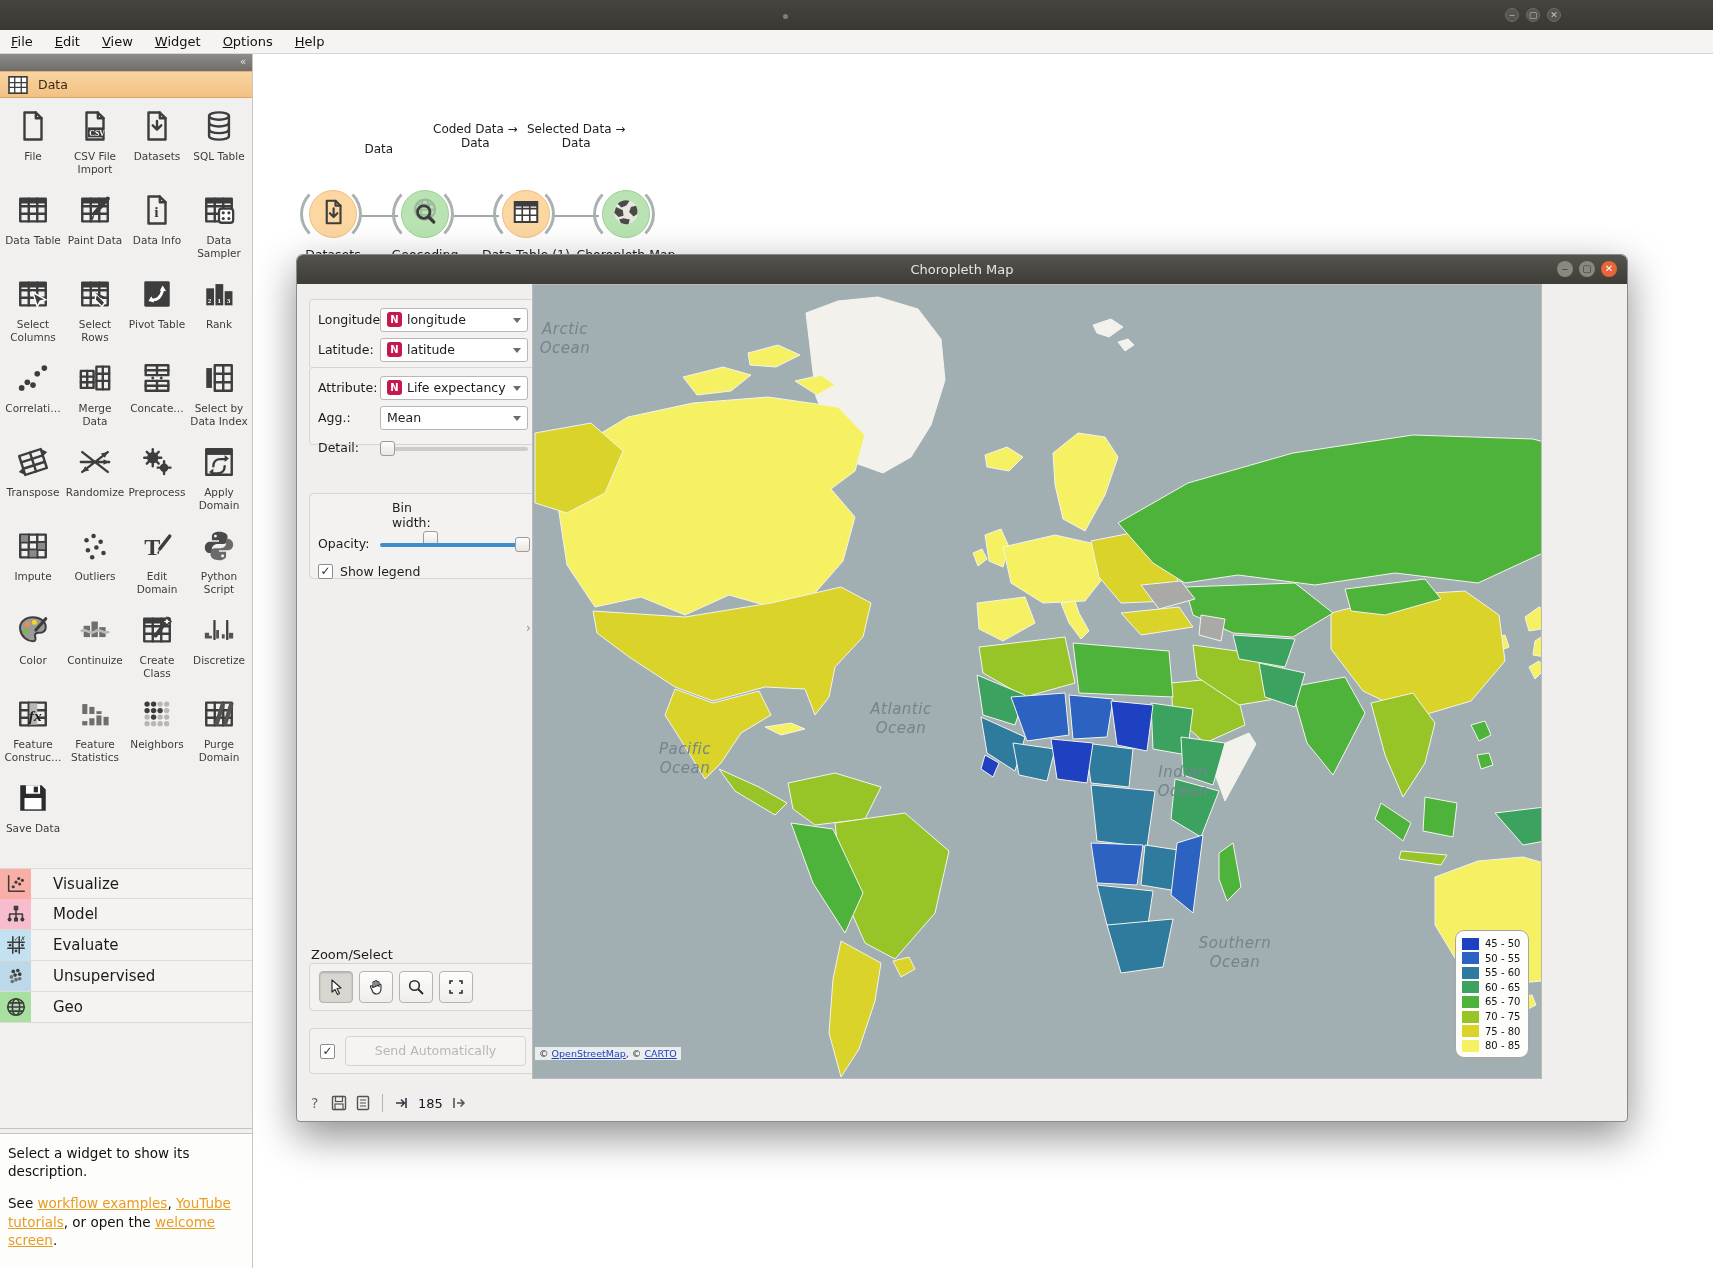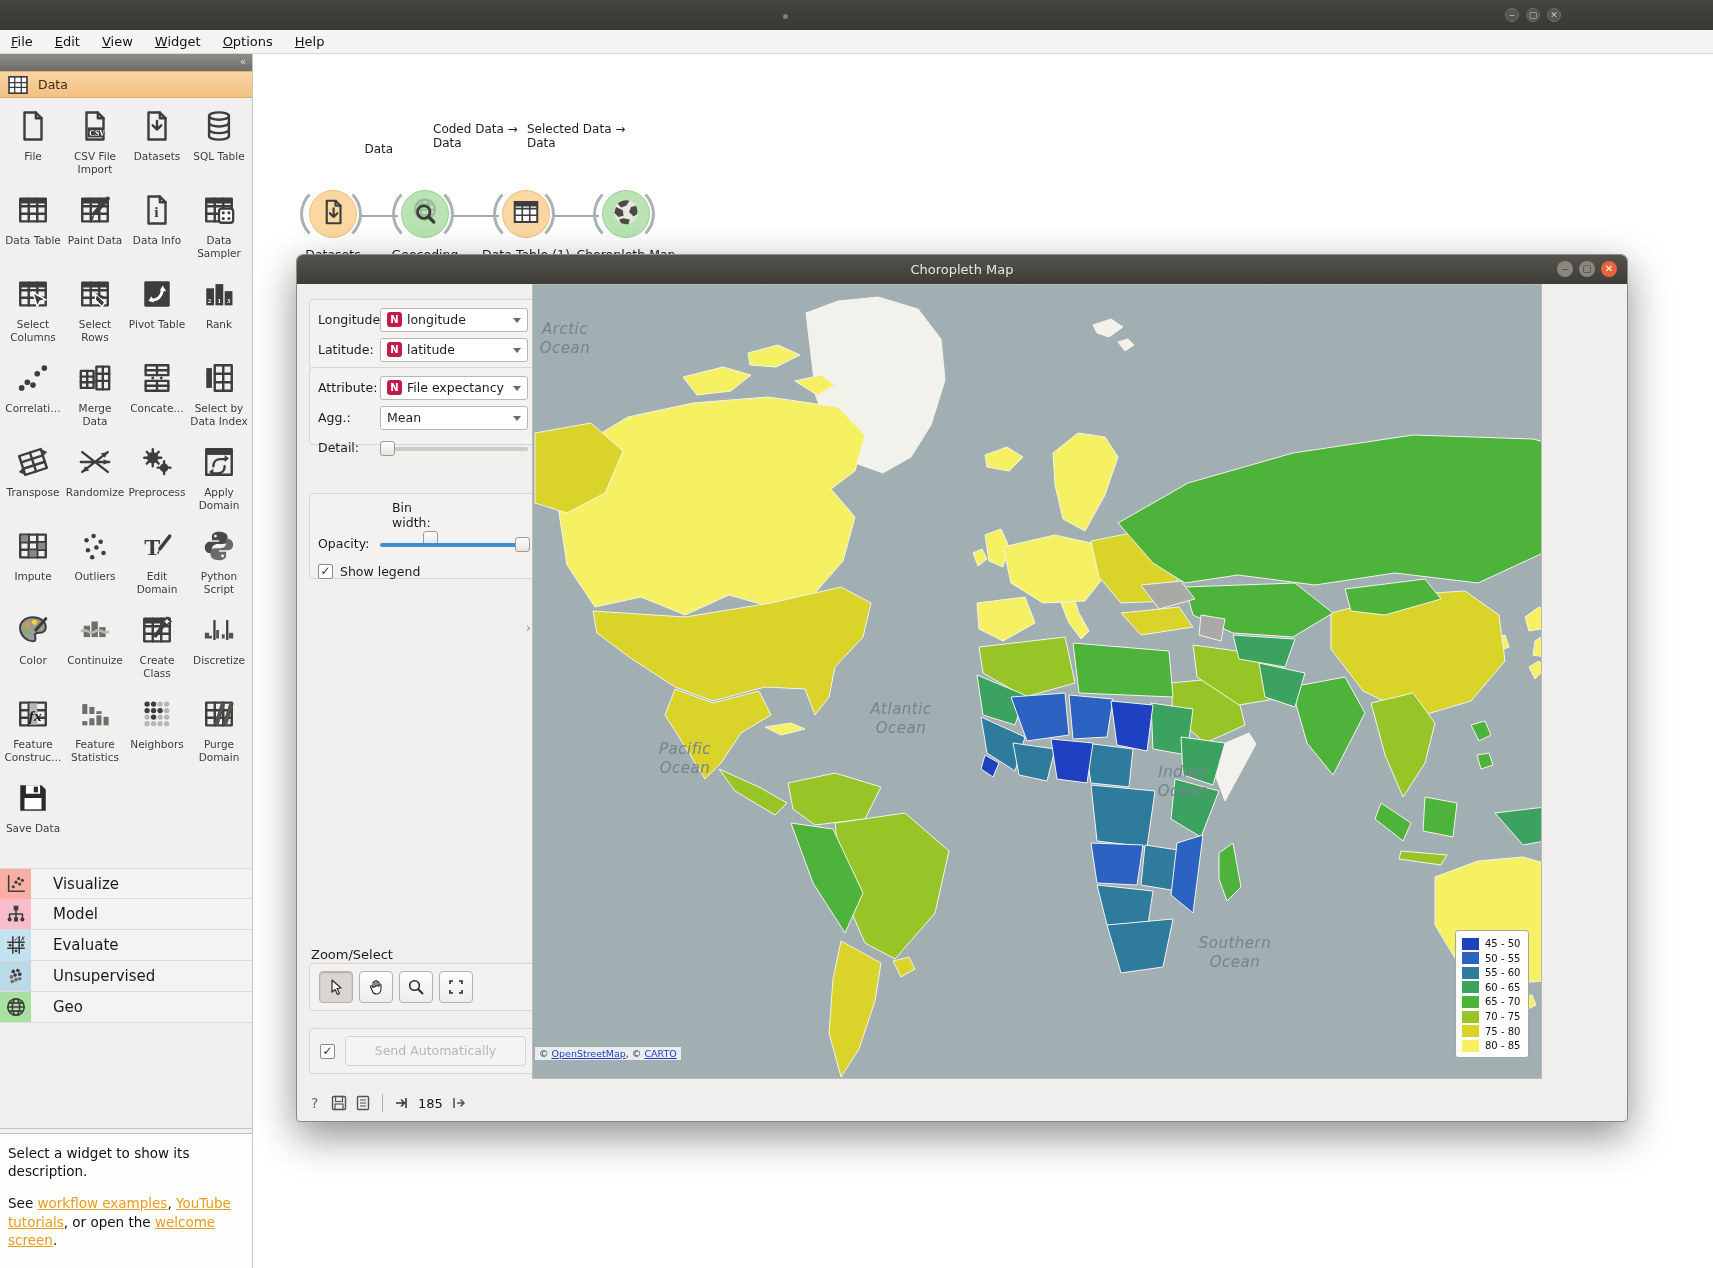--- a/index.html
+++ b/index.html
@@ -61,21 +61,21 @@
   .node-circle { width:48px; height:48px; border-radius:50%; display:flex; align-items:center;
     justify-content:center; position:relative; margin-top:23px;}
   .node-circle svg.icon { width:30px; height:30px; }
   .node-circle.orange { background:#fdd7a2; border:1px solid #f0bd80; }
   .node-circle.green { background:#b9e3b2; border:1px solid #9ed194; }
   .arcL,.arcR { position:absolute; top:-6px; width:58px; height:58px; border-radius:50%;
     border:3px solid transparent; }
   .arcL { left:-10px; border-left-color:#aab1b1; }
   .arcR { left:-6px; border-right-color:#aab1b1; }
   .node-label { margin-top:9px; font-size:12.5px; color:#1d1d1d; white-space:nowrap; }
-  .linklabel { position:absolute; font-size:12px; color:#1d1d1d; text-align:left;
+  .linklabel { position:absolute; font-size:12px; color:#1d1d1d; text-align:center;
     background:#ffffff; padding:0 3px; line-height:1.15; }
 
   
   #dialog { position:absolute; left:296px; top:254px; width:1332px; height:868px;
     background:#f0efed; border:1px solid #8c8a86; border-radius:7px 7px 4px 4px;
     box-shadow:0 14px 40px rgba(0,0,0,0.45); }
   #dlg-title { position:absolute; left:0; top:0; width:100%; height:29px;
     background:linear-gradient(#55534d,#3e3c37); border-radius:6px 6px 0 0;
     display:flex; align-items:center; justify-content:center; }
   #dlg-title .ttext { color:#e8e6e2; font-size:13px; }
@@ -131,21 +131,21 @@
   #map-panel { position:absolute; left:235px; top:29px; width:1010px; height:795px;
     border:1px solid #bdbbb7; background:#a1aeb2; overflow:hidden; }
   #map-svg { position:absolute; left:0; top:0; }
   .ocean-label { position:absolute; font-style:italic; color:#74858d; font-size:15px;
     text-align:center; line-height:1.25; letter-spacing:0.5px; transform:translate(-50%,-50%);
     white-space:pre-line; }
   #attribution { position:absolute; left:2px; bottom:18px; background:rgba(255,255,255,0.78);
     font-size:9.5px; color:#333; padding:1px 4px; }
   #attribution a { color:#1d3fc0; text-decoration:underline; }
   #legend { position:absolute; right:12px; bottom:20px; width:74px; background:#fdfdfc;
-    border:1px solid #a9a7a3; border-radius:3px; padding:5px 20px 4px 6px; }
+    border:1px solid #a9a7a3; border-radius:9px; padding:5px 20px 4px 6px; }
   .legrow { display:flex; align-items:center; height:14.6px; gap:6px; }
   .legswatch { width:17px; height:12px; flex-shrink:0; }
   .leglabel { font-size:10px; color:#111; white-space:nowrap; }
 
   svg .oi { stroke:#3d3d3d; stroke-width:1.7; fill:none; stroke-linecap:round; stroke-linejoin:round; }
   svg .of { fill:#3d3d3d; stroke:none; }
 </style>
 </head>
 <body>
 
@@ -728,21 +728,21 @@
         <span class="chev"></span>
       </div>
     </div>
   </div>
 
   <div class="groupbox" style="top:112px; height:78px;">
     <div class="frow" style="margin-top:6px;">
       <span class="flabel">Attribute:</span>
       <div class="combo">
         <span class="badge-n">N</span>
-        <span class="ctext">File expectancy</span>
+        <span class="ctext">Life expectancy</span>
         <span class="chev"></span>
       </div>
     </div>
     <div class="frow">
       <span class="flabel">Agg.:</span>
       <div class="combo">
         <span class="ctext">Mean</span>
         <span class="chev"></span>
       </div>
     </div>

